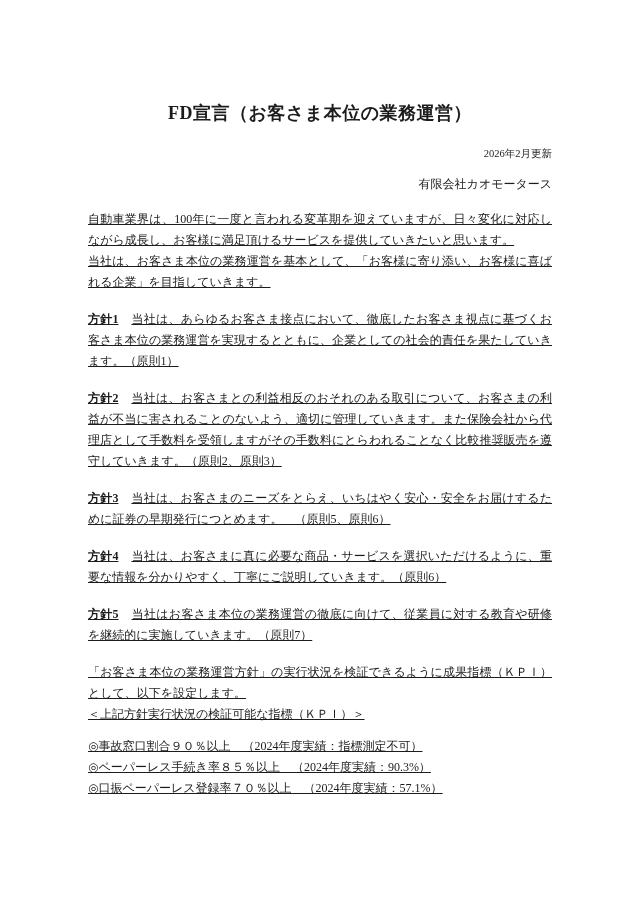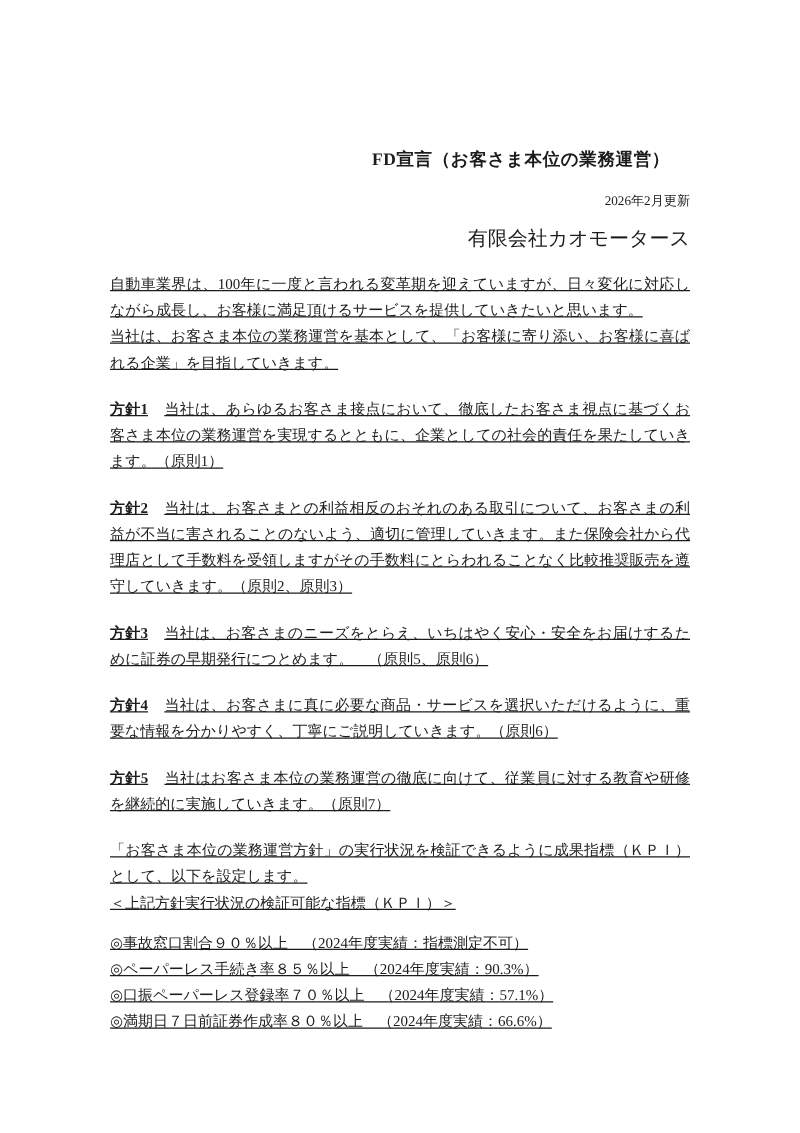--- a/index.html
+++ b/index.html
@@ -15,38 +15,38 @@
   }
   .doc {
     box-sizing: border-box;
     width: 640px;
     height: 906px;
     padding: 103px 88px 0 88px;
     overflow: hidden;
     background: #ffffff;
   }
   .title {
-    margin: 16px;
-    font-size: 14px;
+    margin: 0;
+    font-size: 18px;
     line-height: 20px;
     font-weight: 700;
-    text-align: right;
+    text-align: center;
     letter-spacing: 0.5px;
   }
   .meta {
     text-align: right;
   }
   .meta.date {
-    margin-top: 8px;
+    margin-top: 24px;
     font-size: 10.5px;
     line-height: 14px;
   }
   .meta.company {
     margin-top: 15px;
-    font-size: 16px;
+    font-size: 12px;
     line-height: 16px;
   }
   p {
     margin: 0;
     font-size: 12px;
     line-height: 21px;
     text-align: justify;
     text-decoration: underline;
   }
   .intro {
@@ -94,16 +94,15 @@
 
   <div class="kpi-head">
     <p>「お客さま本位の業務運営方針」の実行状況を検証できるように成果指標（ＫＰＩ）として、以下を設定します。</p>
     <p>＜上記方針実行状況の検証可能な指標（ＫＰＩ）＞</p>
   </div>
 
   <div class="kpi-list">
     <p>◎事故窓口割合９０％以上　（2024年度実績：指標測定不可）</p>
     <p>◎ペーパーレス手続き率８５％以上　（2024年度実績：90.3%）</p>
     <p>◎口振ペーパーレス登録率７０％以上　（2024年度実績：57.1%）</p>
-    <p>◎満期日７日前証券作成率８０％以上　（2024年度実績：66.6%）</p>
   </div>
 
 </div>
 
 </body></html>

